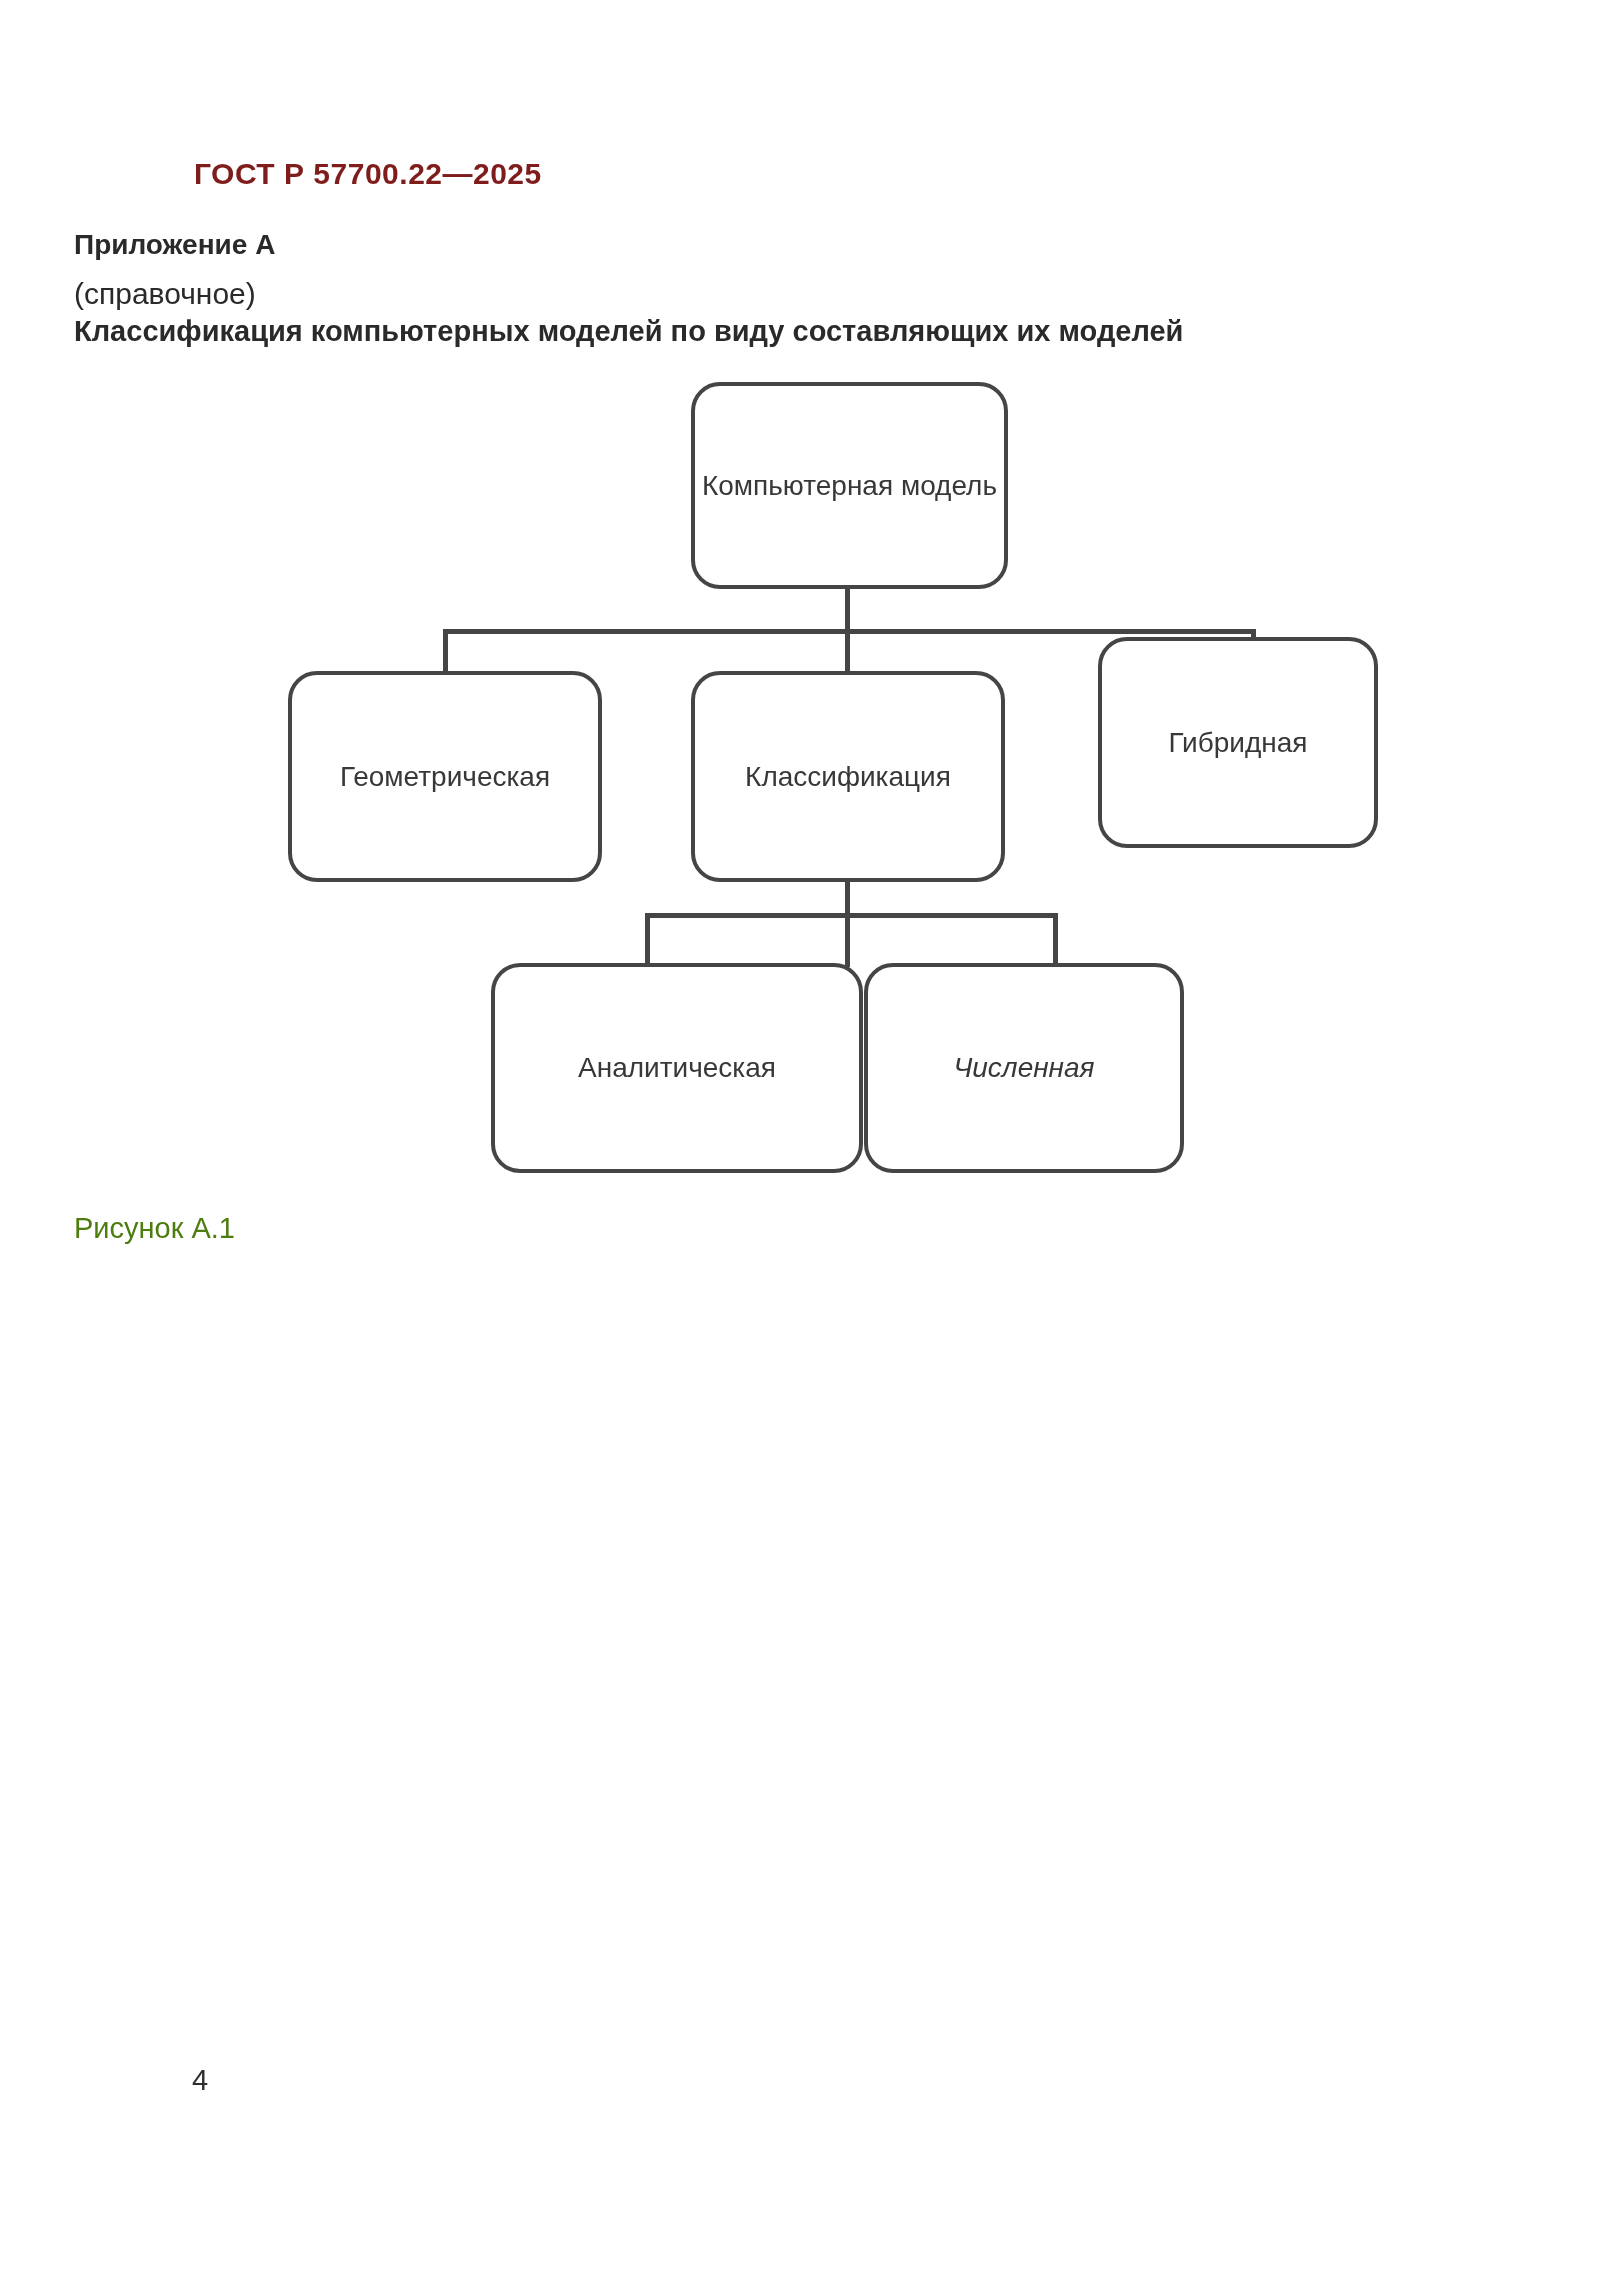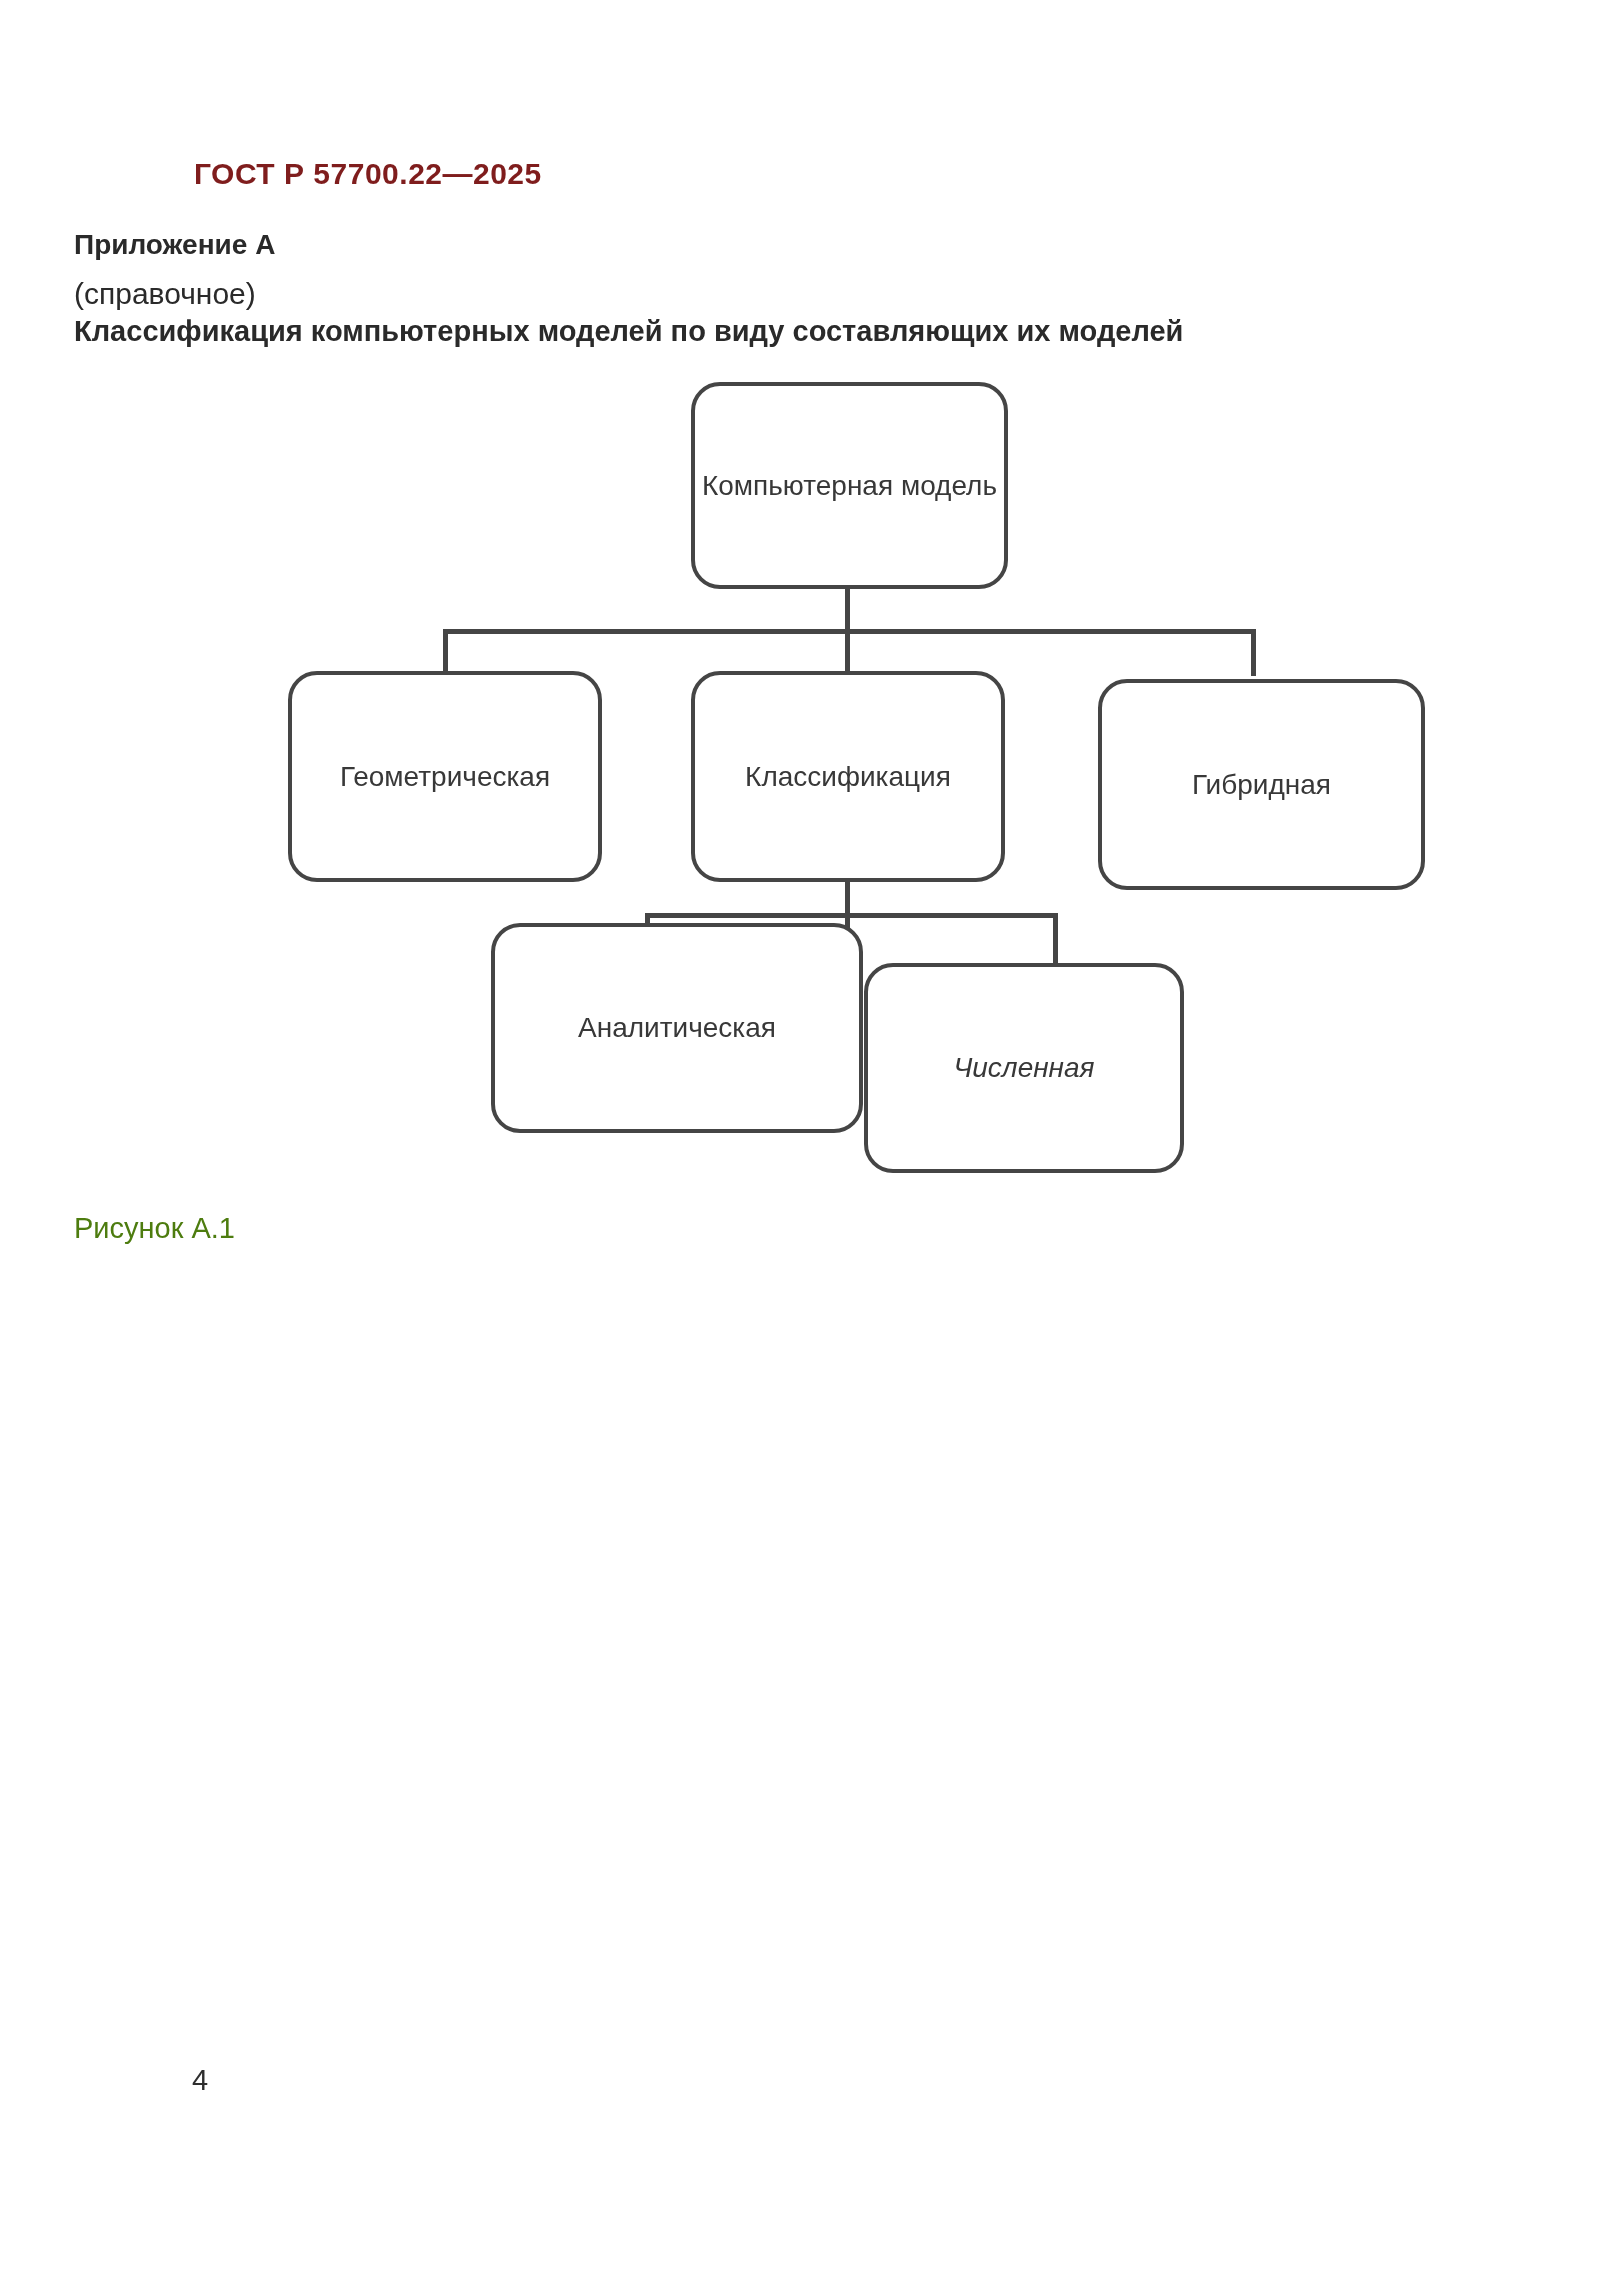--- a/index.html
+++ b/index.html
@@ -48,22 +48,22 @@
     align-items: center;
     justify-content: center;
     font-size: 28px;
     color: #383838;
     text-align: center;
     white-space: nowrap;
   }
   .node-root       { left: 691px;  top: 382px; width: 317px; height: 207px; }
   .node-geometric  { left: 288px;  top: 671px; width: 314px; height: 211px; }
   .node-math       { left: 691px;  top: 671px; width: 314px; height: 211px; }
-  .node-hybrid     { left: 1098px; top: 679px; width: 327px; height: 211px; }
-  .node-analytical { left: 491px;  top: 923px; width: 372px; height: 210px; }
+  .node-hybrid     { left: 1098px; top: 637px; width: 280px; height: 211px; }
+  .node-analytical { left: 491px;  top: 963px; width: 372px; height: 210px; }
   .node-numerical  { left: 864px;  top: 963px; width: 320px; height: 210px; font-style: italic; }
 
   .line { position: absolute; background: #454545; }
   .conn-root-down       { left: 845px;  top: 585px; width: 4.9px;   height: 91px; }
   .conn-level1-bar      { left: 443px;  top: 629px; width: 813px; height: 4.9px; }
   .conn-geometric-down  { left: 443px;  top: 629px; width: 4.9px;   height: 47px; }
   .conn-hybrid-down     { left: 1251px; top: 629px; width: 4.9px;   height: 47px; }
   .conn-math-down       { left: 845px;  top: 879px; width: 4.9px;   height: 88px; }
   .conn-level2-bar      { left: 645px;  top: 913px; width: 413px; height: 4.9px; }
   .conn-analytical-down { left: 645px;  top: 913px; width: 4.9px;   height: 55px; }

